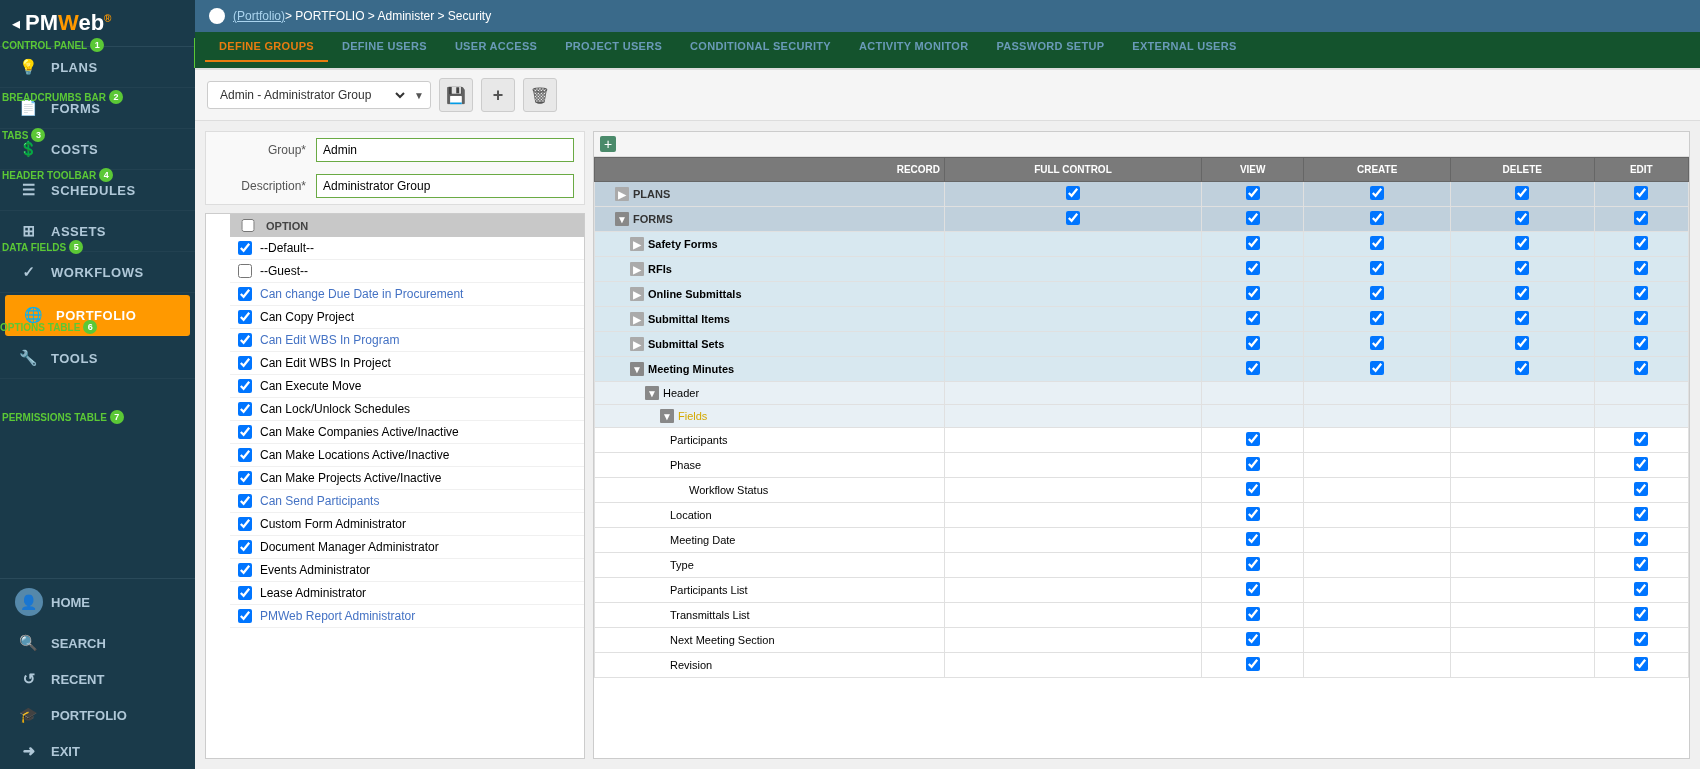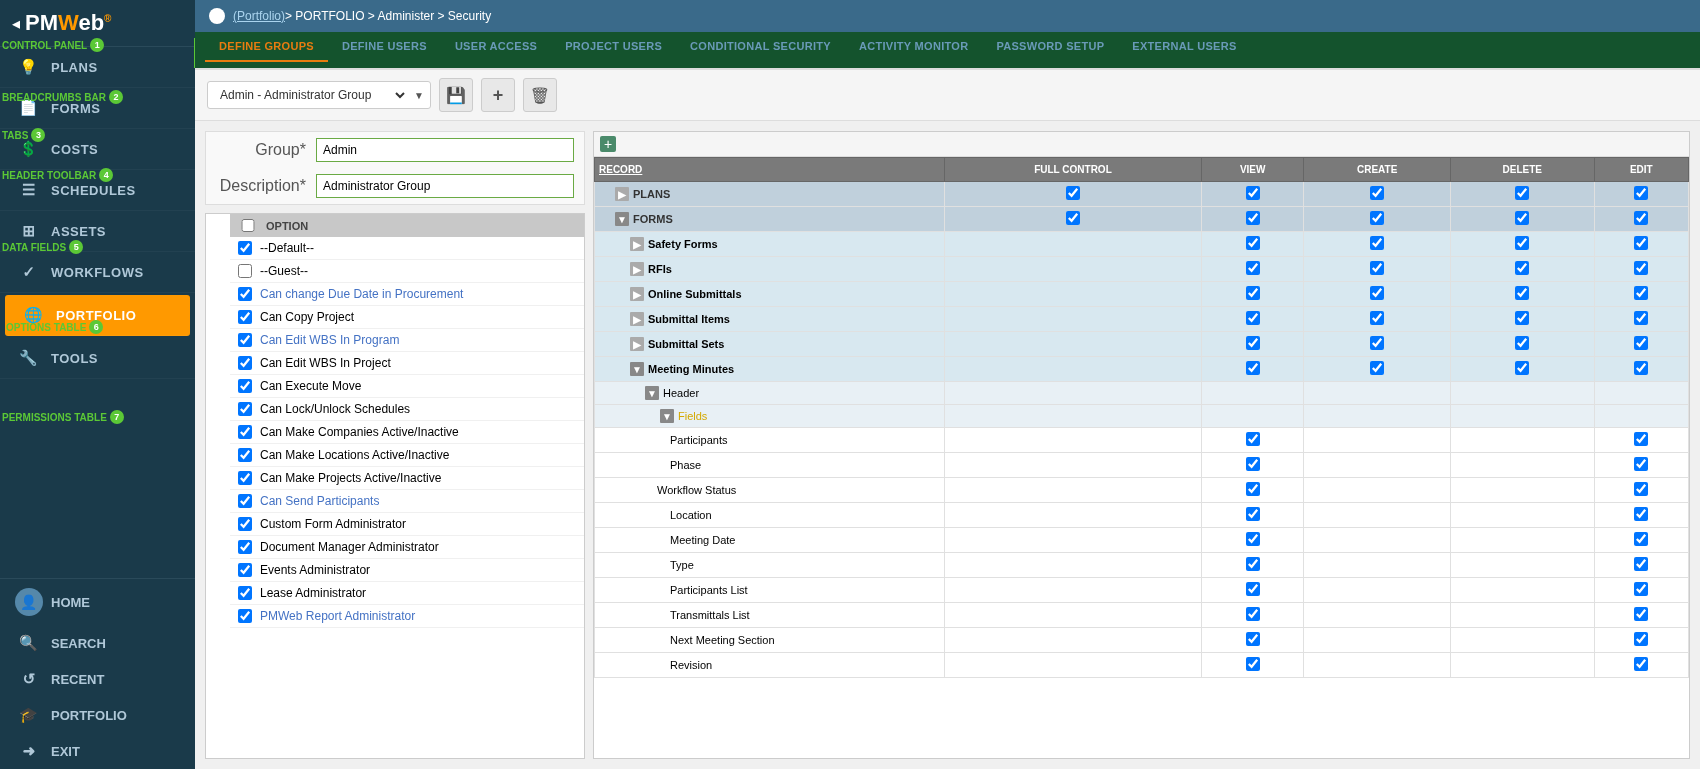--- a/index.html
+++ b/index.html
@@ -208,21 +208,21 @@
       border: 1px solid #ddd;
     }
     .form-row {
       display: flex;
       align-items: center;
       padding: 6px 10px;
       gap: 10px;
     }
     .form-label {
       width: 90px;
-      font-size: 16px;
+      font-size: 12px;
       color: #555;
       text-align: right;
       flex-shrink: 0;
     }
     .form-input {
       flex: 1;
       border: 1px solid #6aaa44;
       padding: 4px 6px;
       font-size: 12px;
       outline: none;
@@ -289,23 +289,22 @@
       background: #7a7a7a;
       color: #fff;
       padding: 6px 4px;
       text-align: center;
       font-weight: bold;
       text-transform: uppercase;
       border: 1px solid #666;
       font-size: 10px;
     }
     .perm-table thead th.record-col {
-      text-align: left;
+      text-align: right;
       width: 350px;
-      text-decoration: underline;
     }
     .perm-table tbody td {
       border: 1px solid #e0e0e0;
       padding: 4px 4px;
       text-align: center;
       vertical-align: middle;
     }
     .perm-table tbody td.record-name {
       text-align: left;
       padding-left: 0;
@@ -397,21 +396,21 @@
     <div style="position:absolute; top:168px; left:2px; color:#5bc836; font-size:10px; font-weight:bold; white-space:nowrap; display:flex; align-items:center; gap:3px;">
       <span>HEADER TOOLBAR</span>
       <span style="background:#5bc836;color:#fff;border-radius:50%;width:14px;height:14px;display:inline-flex;align-items:center;justify-content:center;font-size:9px;">4</span>
     </div>
 
     <div style="position:absolute; top:240px; left:2px; color:#5bc836; font-size:10px; font-weight:bold; white-space:nowrap; display:flex; align-items:center; gap:3px;">
       <span>DATA FIELDS</span>
       <span style="background:#5bc836;color:#fff;border-radius:50%;width:14px;height:14px;display:inline-flex;align-items:center;justify-content:center;font-size:9px;">5</span>
     </div>
 
-    <div style="position:absolute; top:320px; left:6px; color:#5bc836; font-size:10px; font-weight:bold; white-space:nowrap; display:flex; align-items:center; gap:3px;">
+    <div style="position:absolute; top:320px; left:0; color:#5bc836; font-size:10px; font-weight:bold; white-space:nowrap; display:flex; align-items:center; gap:3px;">
       <span>OPTIONS TABLE</span>
       <span style="background:#5bc836;color:#fff;border-radius:50%;width:14px;height:14px;display:inline-flex;align-items:center;justify-content:center;font-size:9px;">6</span>
     </div>
 
     <div style="position:absolute; top:410px; left:2px; color:#5bc836; font-size:10px; font-weight:bold; white-space:nowrap; display:flex; align-items:center; gap:3px;">
       <span>PERMISSIONS TABLE</span>
       <span style="background:#5bc836;color:#fff;border-radius:50%;width:14px;height:14px;display:inline-flex;align-items:center;justify-content:center;font-size:9px;">7</span>
     </div>
   </div>
 
@@ -753,21 +752,21 @@
               <tr class="row-field">
                 <td class="record-name" style="padding-left:75px;">Phase</td>
                 <td></td>
                 <td><input type="checkbox" checked="" class="perm-check" style=""></td>
                 <td></td>
                   <td></td>
                 <td><input type="checkbox" checked="" class="perm-check" style=""></td>
               </tr>
 
               <tr class="row-field">
-                <td class="record-name" style="padding-left:62px;">Workflow Status</td>
+                <td class="record-name" style="padding-left:94px;">Workflow Status</td>
                 <td></td>
                 <td><input type="checkbox" checked="" class="perm-check" style=""></td>
                 <td></td>
                   <td></td>
                 <td><input type="checkbox" checked="" class="perm-check" style=""></td>
               </tr>
 
               <tr class="row-field">
                 <td class="record-name" style="padding-left:75px;">Location</td>
                 <td></td>

